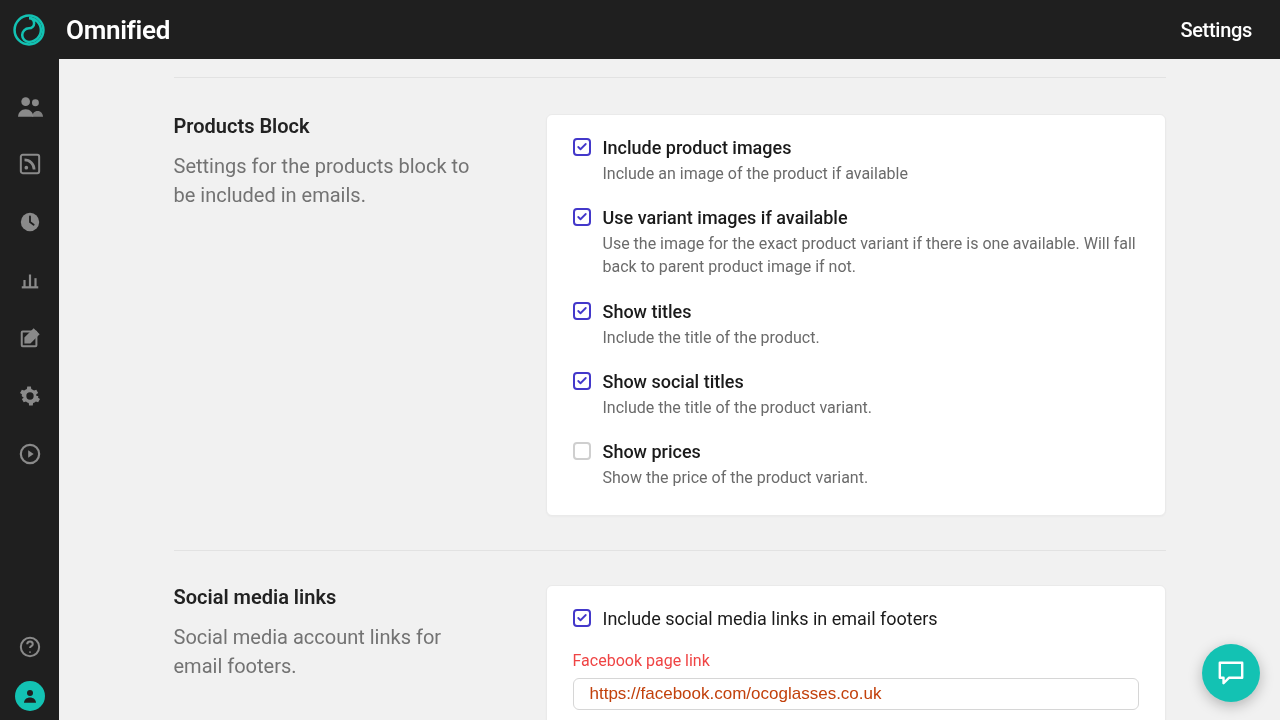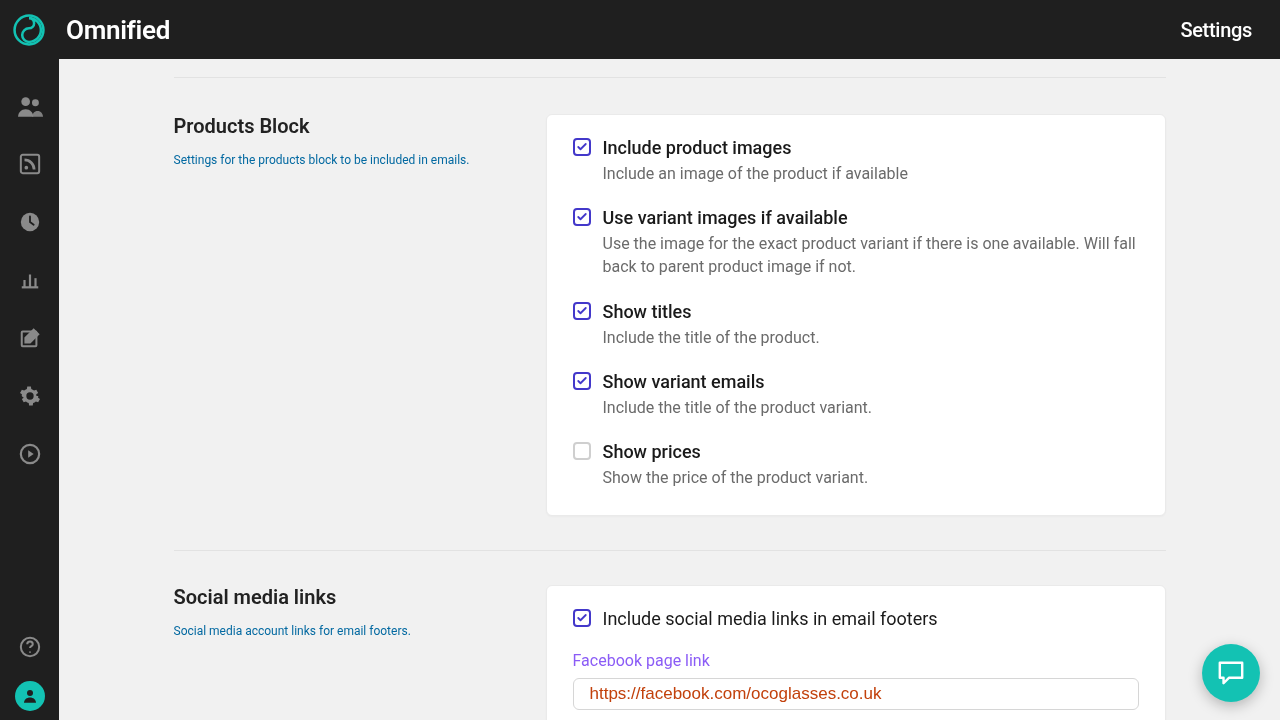--- a/index.html
+++ b/index.html
@@ -12,33 +12,33 @@
 .sidebar { position: absolute; top:59px; left:0; bottom:0; width: 59px; background: #1f1f1f; display: flex; flex-direction: column; align-items: center; padding-top: 18px; }
 .sidebar-icon { width: 59px; height: 58px; display: flex; align-items: center; justify-content: center; color: #8a8a8a; cursor: pointer; }
 .sidebar-spacer { flex: 1; }
 .avatar-circle { width: 30px; height: 30px; border-radius: 50%; background: #13c2b3; margin-bottom: 4px; display:flex; align-items:center; justify-content:center;}
 .content { position:absolute; left:59px; top:59px; right:0; bottom:0; overflow-y:auto; background:#f1f1f1; }
 .inner { max-width: 1000px; margin: 0 auto; padding: 0 4px 60px 4px;}
 .hr-top { border: none; border-top:1px solid #e2e2e2; margin-bottom: 36px; margin-top:18px; width:100%;}
 .section-row { display: flex; gap: 72px; align-items: flex-start; }
 .section-left { width: 300px; flex: none; }
 .section-title { font-size: 20px; font-weight: 600; color: #222; margin-bottom: 14px; }
-.section-desc { font-size: 12px; color: #0369a1; line-height: 1.45; }
+.section-desc { font-size: 20px; color: #737373; line-height: 1.45; }
 .card { flex: 1; background: #fff; border: 1px solid #eaeaea; border-radius: 6px; padding: 22px 26px; box-shadow: 0 1px 2px rgba(0,0,0,0.03);}
 .opt { display: flex; align-items: flex-start; gap: 12px; margin-bottom: 22px; }
 .opt:last-child { margin-bottom: 4px; }
 .checkbox { width: 18px; height: 18px; border: 2px solid #4338ca; border-radius: 4px; flex: none; margin-top: 1px; display: flex; align-items: center; justify-content: center; cursor: pointer; background: #fff;}
 .checkbox.checked { }
 .checkbox.unchecked { border-color: #cfcfcf; }
 .check-svg { width: 12px; height: 12px; }
 .opt-body { flex: 1; }
 .opt-title { font-size: 18px; color: #1a1a1a; font-weight: 500; margin-bottom: 4px; }
 .opt-desc { font-size: 16px; color: #6b6b6b; line-height: 1.45; }
 .hr-mid { border:none; border-top:1px solid #e2e2e2; margin: 34px 0; }
-.field-label { font-size: 16px; color: #8b5cf6; margin-top: 18px; margin-bottom: 8px; }
+.field-label { font-size: 16px; color: #ef4444; margin-top: 18px; margin-bottom: 8px; }
 .text-input { width: 100%; height: 32px; border: 1px solid #d6d6d6; border-radius: 6px; padding: 0 16px; font-size: 17px; color: #c2410c; font-weight: 500; outline: none; }
 .chat-bubble { position: fixed; right: 20px; bottom: 18px; width: 58px; height: 58px; border-radius: 50%; background: #13c2b3; display: flex; align-items: center; justify-content: center; box-shadow: 0 4px 14px rgba(0,0,0,0.25); cursor:pointer;}
 </style>
 </head>
 <body>
 
 <div class="topbar">
   <div class="brand">
     <div class="brand-logo">
       <svg width="34" height="34" viewBox="0 0 40 40">
@@ -163,21 +163,21 @@
             </div>
         </div>
 
         <div class="opt">
           <div class="checkbox checked">
               <svg class="check-svg" viewBox="0 0 16 16">
                 <path d="M3 8l3 3 7-7" fill="none" stroke="#4338ca" stroke-width="2.4" stroke-linecap="round" stroke-linejoin="round"></path>
               </svg>
             </div>
           <div class="opt-body">
-              <div class="opt-title">Show variant emails</div>
+              <div class="opt-title">Show social titles</div>
               <div class="opt-desc">Include the title of the product variant.</div>
             </div>
         </div>
 
         <div class="opt">
           <div class="checkbox unchecked"></div>
           <div class="opt-body">
               <div class="opt-title">Show prices</div>
               <div class="opt-desc">Show the price of the product variant.</div>
             </div>

